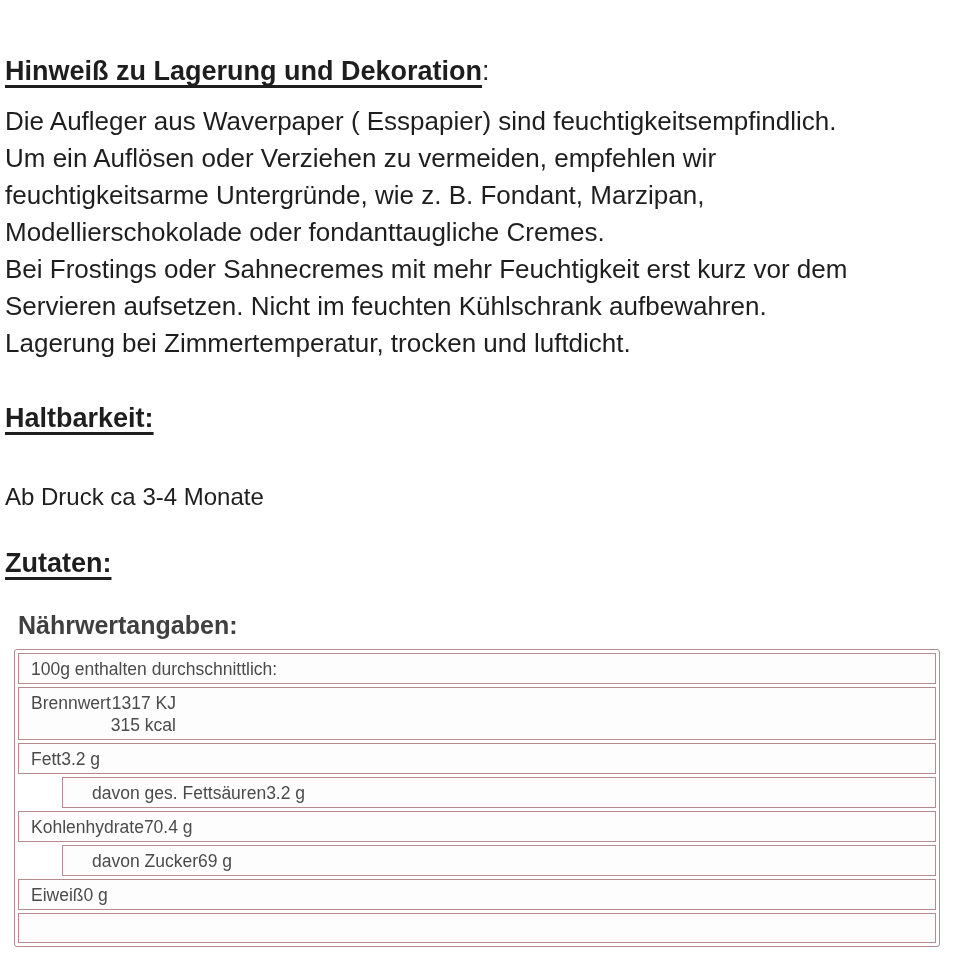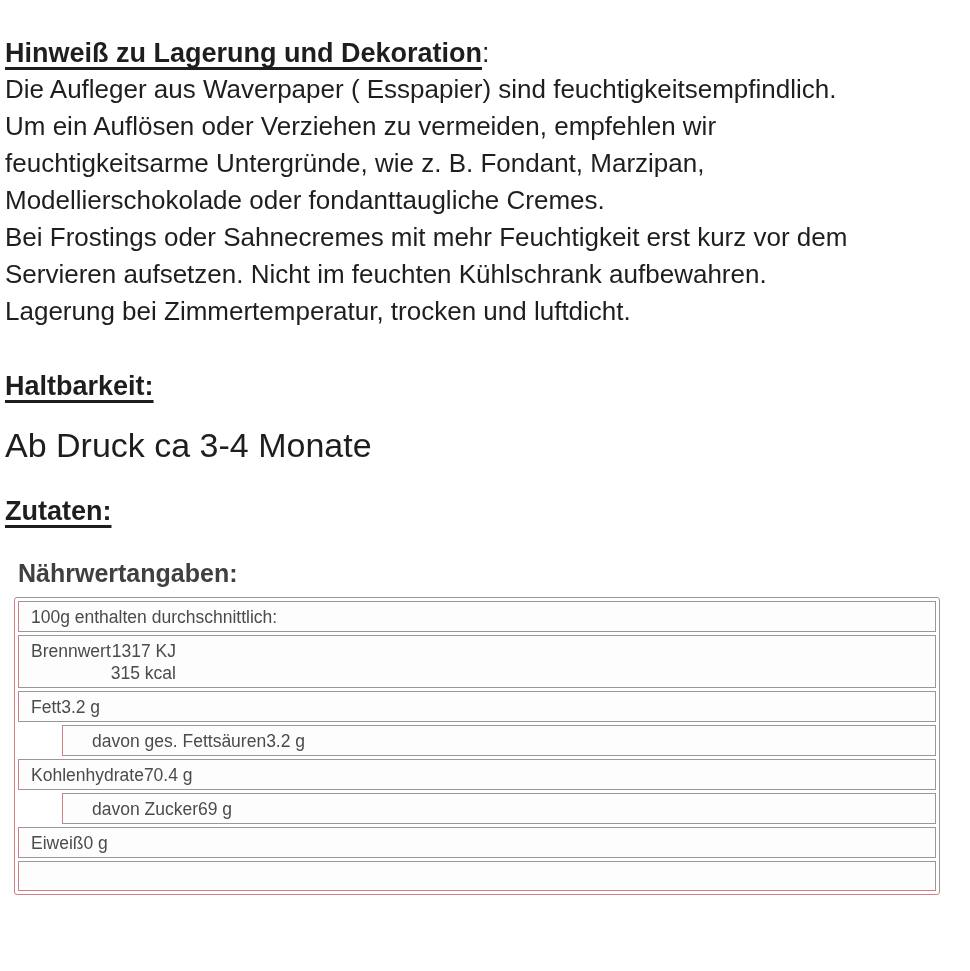--- a/index.html
+++ b/index.html
@@ -9,21 +9,21 @@
     width: 970px;
     height: 971px;
     overflow: hidden;
     font-family: "Liberation Sans", sans-serif;
     color: #1e1e1e;
   }
   .page {
     width: 970px;
     height: 690px;
     box-sizing: border-box;
-    padding: 38px 0 0 5px;
+    padding: 56px 0 0 5px;
   }
   
   .sec-heading {
     font-size: 27px;
     font-weight: bold;
     line-height: 30px;
     margin: 0;
   }
   .sec-heading .u {
     text-decoration: underline;
@@ -33,23 +33,23 @@
   }
   .sec-heading .colon {
     font-weight: normal;
   }
   .body-text {
     font-size: 26px;
     line-height: 37px;
     white-space: pre-line;
     margin: 0;
   }
-  .storage-body { margin-top: 3px; }
+  .storage-body { margin-top: 17px; }
   .h-haltbarkeit { margin-top: 41px; }
-  .shelf-body { margin-top: 29px; font-size: 34px; line-height: 30px; }
+  .shelf-body { margin-top: 49px; font-size: 24px; line-height: 30px; }
   .h-zutaten { margin-top: 36px; }
   .ingredients-body { margin-top: 12px; font-size: 25px; line-height: 36px; }
 
   
   .nutrition-label {
     margin: 33px 0 0 13px;
     font-size: 25px;
     font-weight: bold;
     color: #404040;
   }

